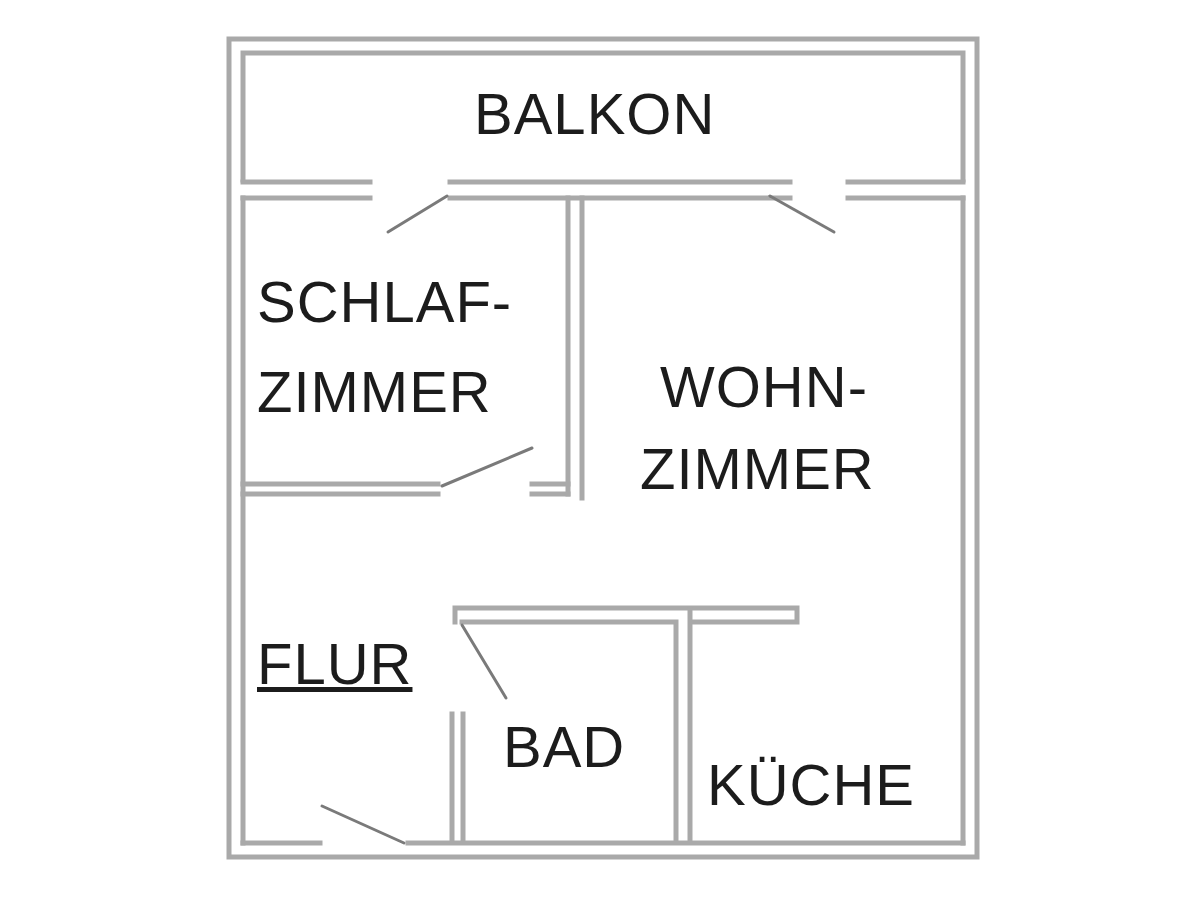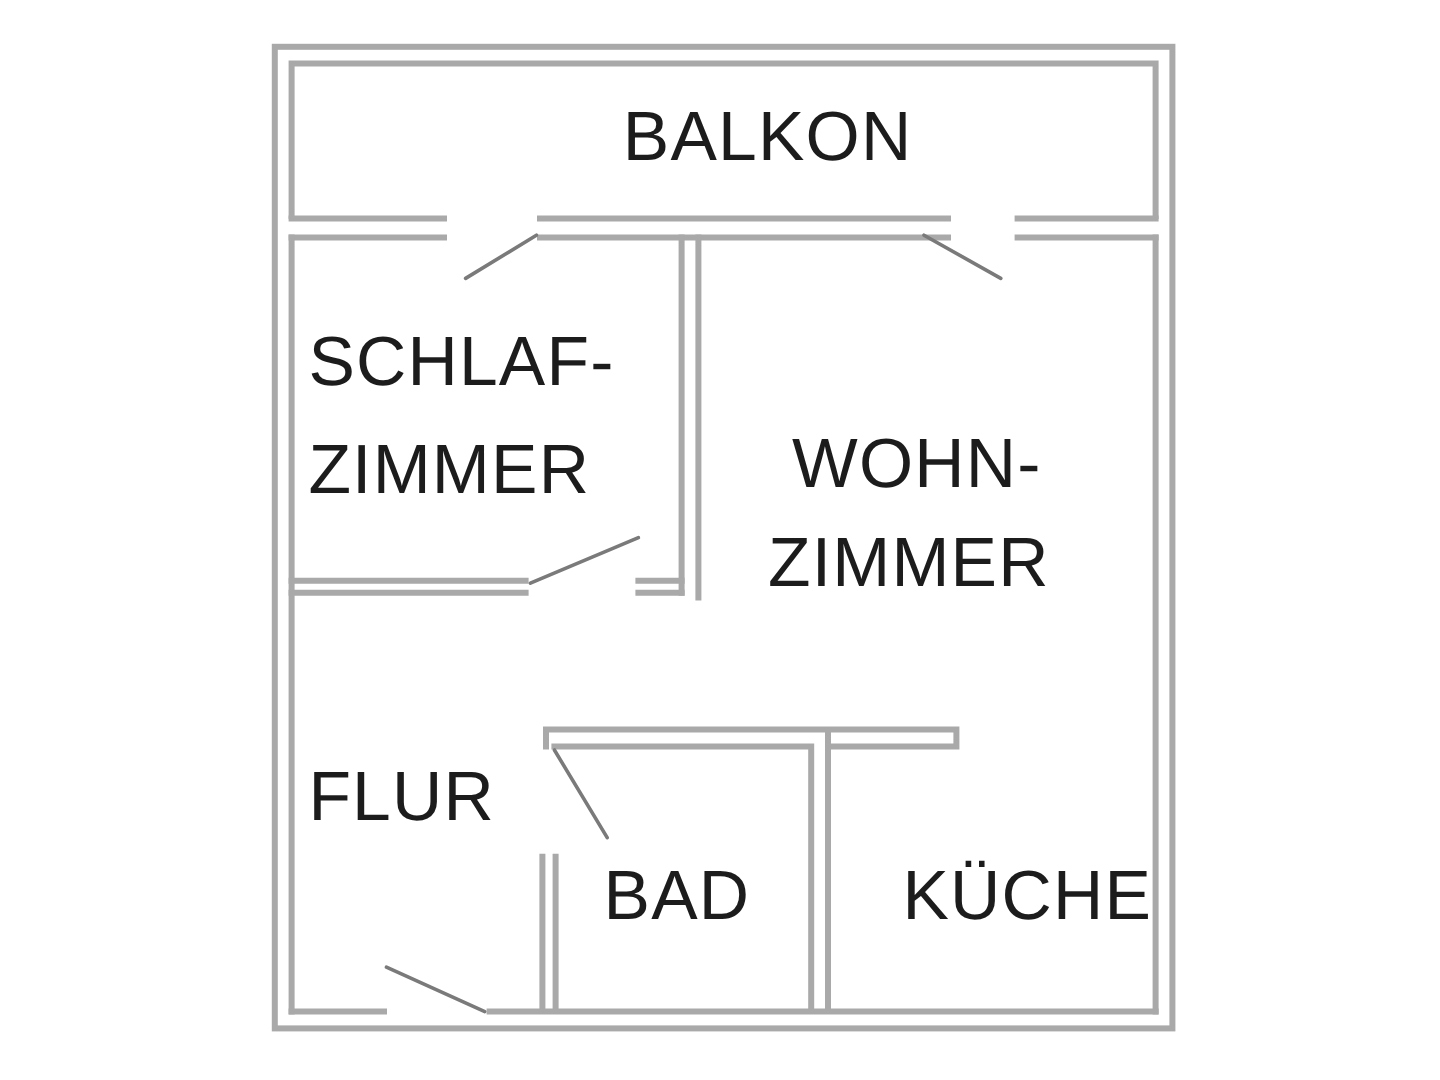--- a/index.html
+++ b/index.html
@@ -45,36 +45,36 @@
     <path class="wall" d="M462 622 L676 622 L676 842"></path>
     <path class="wall" d="M690 610 L690 842"></path>
     <path class="wall" d="M452 714 L452 842 M463 714 L463 842"></path>
     <path class="wall" d="M243 843 L320 843 M408 843 L963 843"></path>
   </g>
   <line class="door" x1="462" y1="625" x2="506" y2="698"></line>
   <line class="door" x1="322" y1="806" x2="404" y2="843"></line>
 </svg>
 
 <div class="room">
-  <span class="label" style="left:474px;top:77px;margin-left:45px;">BALKON</span>
+  <span class="label" style="left:474px;top:77px;">BALKON</span>
 </div>
 
 <div class="room">
   <span class="label" style="left:257px;top:265px;text-align:center;">SCHLAF-</span>
   <span class="label" style="left:257px;top:355px;">ZIMMER</span>
 </div>
 
 <div class="room">
   <span class="label" style="left:660px;top:350px;">WOHN-</span>
   <span class="label" style="left:640px;top:432px;">ZIMMER</span>
 </div>
 
 <div class="room">
-  <span class="label" style="left:257px;top:627px;">FLUR</span>
+  <span class="label" style="left:257px;top:627px;text-decoration:underline;">FLUR</span>
 </div>
 
 <div class="room">
   <span class="label" style="left:503px;top:710px;text-align:center;">BAD</span>
 </div>
 
 <div class="room">
-  <span class="label" style="left:707px;top:710px;margin-left:45px;">KÜCHE</span>
+  <span class="label" style="left:707px;top:748px;">KÜCHE</span>
 </div>
 
 </body></html>

